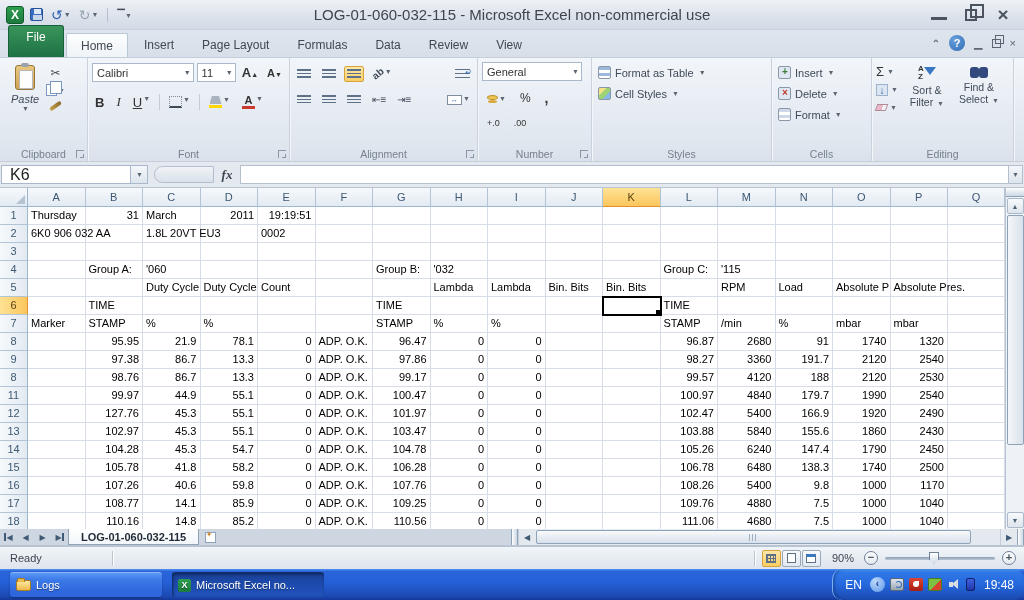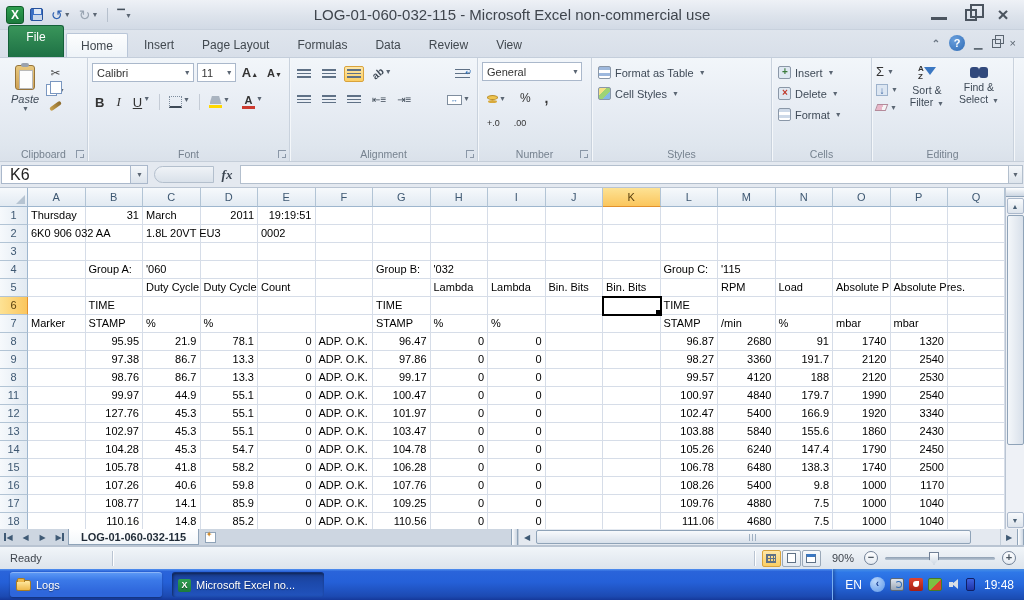--- a/index.html
+++ b/index.html
@@ -216,21 +216,21 @@
   .task.active { background:linear-gradient(180deg,#1a3f92 0%,#1c49ab 40%,#2153bd 100%); border-top:1px solid #123075; box-shadow:inset 1px 1px 3px rgba(0,0,0,.5);}
   .folder-ic { width:15px; height:11px; background:linear-gradient(180deg,#ffe9a2,#edb94c); border:1px solid #a97c22; border-radius:1px 2px 2px 2px; position:relative; flex:none;}
   .folder-ic::before { content:""; position:absolute; left:0; top:-3px; width:6px; height:3px; background:#edb94c; border:1px solid #a97c22; border-bottom:none; border-radius:2px 2px 0 0;}
   .excel-ic { width:13px; height:13px; background:linear-gradient(180deg,#2e9e4f,#1c7a3d); border-radius:2px; color:#fff; font-weight:bold; font-size:9px; text-align:center; line-height:13px; flex:none;}
   .paint-ic { width:14px; height:13px; position:relative; flex:none;}
   .paint-ic .cup { position:absolute; bottom:0; left:1px; width:11px; height:7px; background:#c9cdd6; border:1px solid #6e7683; border-radius:1px 1px 2px 2px;}
   .paint-ic .b1,.paint-ic .b2,.paint-ic .b3 { position:absolute; width:2px; height:7px; top:0;}
   .paint-ic .b1 { left:3px; background:#d8a23a; transform:rotate(-8deg);}
   .paint-ic .b2 { left:6px; background:#b8742c;}
   .paint-ic .b3 { left:9px; background:#8a5a22; transform:rotate(8deg);}
-  .tray { margin-left:auto; height:31px; display:flex; align-items:center; gap:5px; padding:0 10px 0 12px; background:linear-gradient(180deg,#4f9bf5 0%,#2f78e8 10%,#2668dd 50%,#1c4fb8 90%); border-left:1px solid #7ab0f2; box-shadow:inset 2px 0 3px rgba(0,0,30,.25);}
+  .tray { margin-left:auto; height:31px; display:flex; align-items:center; gap:5px; padding:0 10px 0 12px; background:linear-gradient(180deg,#4f9bf5 0%,#2f78e8 10%,#2668dd 50%,#1c4fb8 90%); border-left:1px solid #7ab0f2; box-shadow:inset 2px 0 3px rgba(0,0,30,.25);border-radius:10px;}
   .tray-lang { color:#fff; font-size:12px; margin-right:3px;}
   .tray-chev { width:15px; height:15px; border-radius:50%; background:radial-gradient(circle at 35% 30%,#bcd8fb,#5b96e8); color:#1a3f92; font-size:10px; font-weight:bold; text-align:center; line-height:14px;}
   .tico { width:14px; height:13px; border-radius:2px; flex:none;}
   .tico-net { background:linear-gradient(180deg,#dfe5ec,#9aa6b4); border:1px solid #5d6875; position:relative;}
   .tico-net::after { content:""; position:absolute; right:1px; top:2px; width:5px; height:5px; border:1px solid #2f6bb5; border-radius:50%; border-left-color:transparent;}
   .tico-pdf { background:linear-gradient(180deg,#e04432,#a61e12); position:relative;}
   .tico-pdf::after { content:""; position:absolute; left:4px; top:3px; width:6px; height:6px; background:#fff; border-radius:50% 0 50% 50%;}
   .tico-green { background:linear-gradient(135deg,#7cc142 55%,#d8452e 55%); border:1px solid #4a7a22;}
   .tico-vol { background:transparent; position:relative;}
   .tico-vol::before { content:""; position:absolute; left:2px; top:4px; width:4px; height:5px; background:#d9dee5;}
@@ -775,21 +775,21 @@
           <div class="g-cell">ADP. O.K.</div>
           <div class="g-cell num">101.97</div>
           <div class="g-cell num">0</div>
           <div class="g-cell num">0</div>
           <div class="g-cell"></div>
           <div class="g-cell"></div>
           <div class="g-cell num">102.47</div>
           <div class="g-cell num">5400</div>
           <div class="g-cell num">166.9</div>
           <div class="g-cell num">1920</div>
-          <div class="g-cell num">3340</div>
+          <div class="g-cell num">2490</div>
           <div class="g-cell qcol"></div>
         </div>
         <div class="g-row">
           <div class="g-rowhdr">13</div>
           <div class="g-cell"></div>
           <div class="g-cell num">102.97</div>
           <div class="g-cell num">45.3</div>
           <div class="g-cell num">55.1</div>
           <div class="g-cell num">0</div>
           <div class="g-cell">ADP. O.K.</div>

